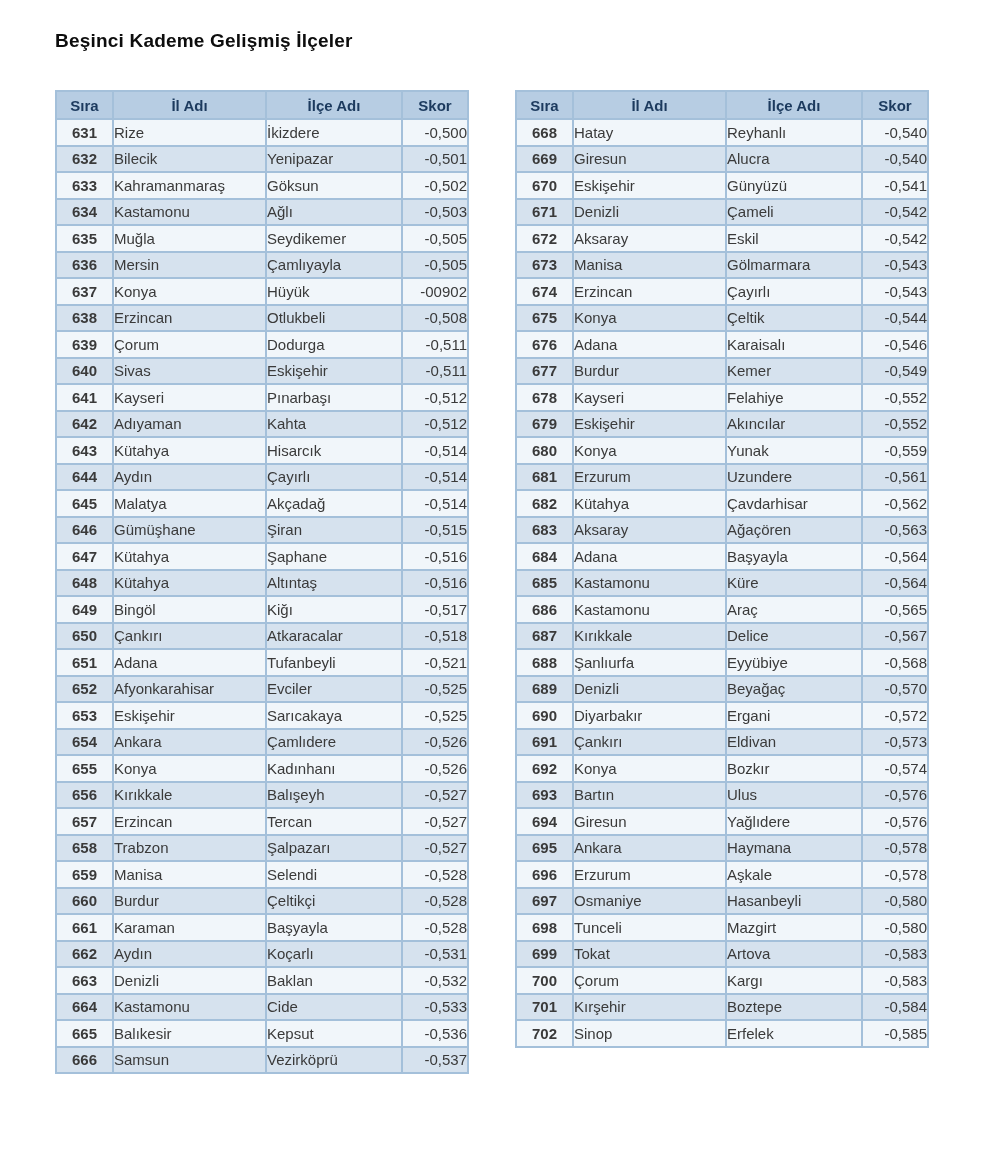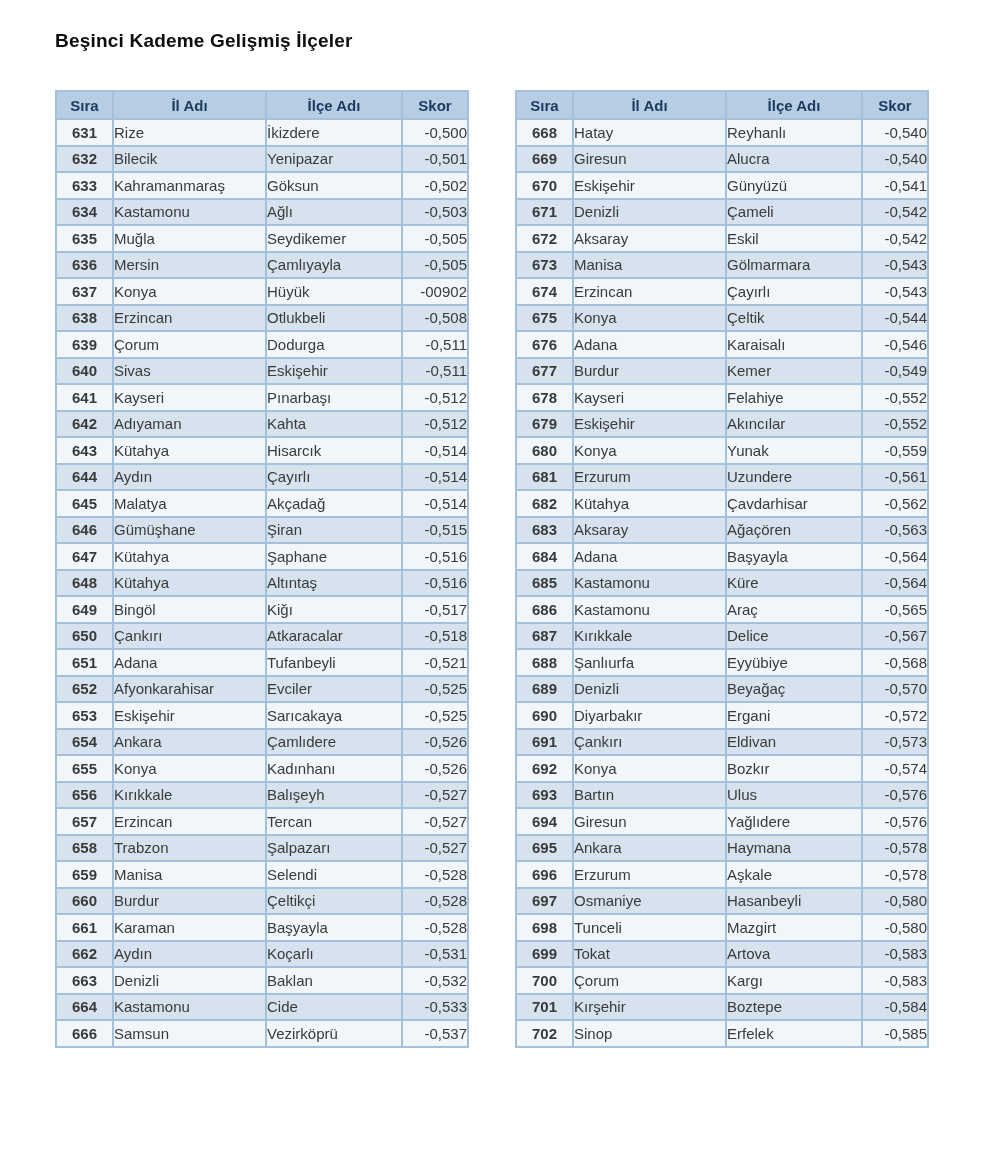--- a/index.html
+++ b/index.html
@@ -299,20 +299,26 @@
             <td class="cell-ilce">Baklan</td>
             <td class="cell-skor">-0,532</td>
           </tr>
           <tr>
             <td class="cell-sira">664</td>
             <td class="cell-il">Kastamonu</td>
             <td class="cell-ilce">Cide</td>
             <td class="cell-skor">-0,533</td>
           </tr>
           <tr>
+            <td class="cell-sira">665</td>
+            <td class="cell-il">Balıkesir</td>
+            <td class="cell-ilce">Kepsut</td>
+            <td class="cell-skor">-0,536</td>
+          </tr>
+          <tr>
             <td class="cell-sira">666</td>
             <td class="cell-il">Samsun</td>
             <td class="cell-ilce">Vezirköprü</td>
             <td class="cell-skor">-0,537</td>
           </tr>
         </tbody>
     </table>
     <table class="districts">
       <colgroup>
         <col class="c-sira">

